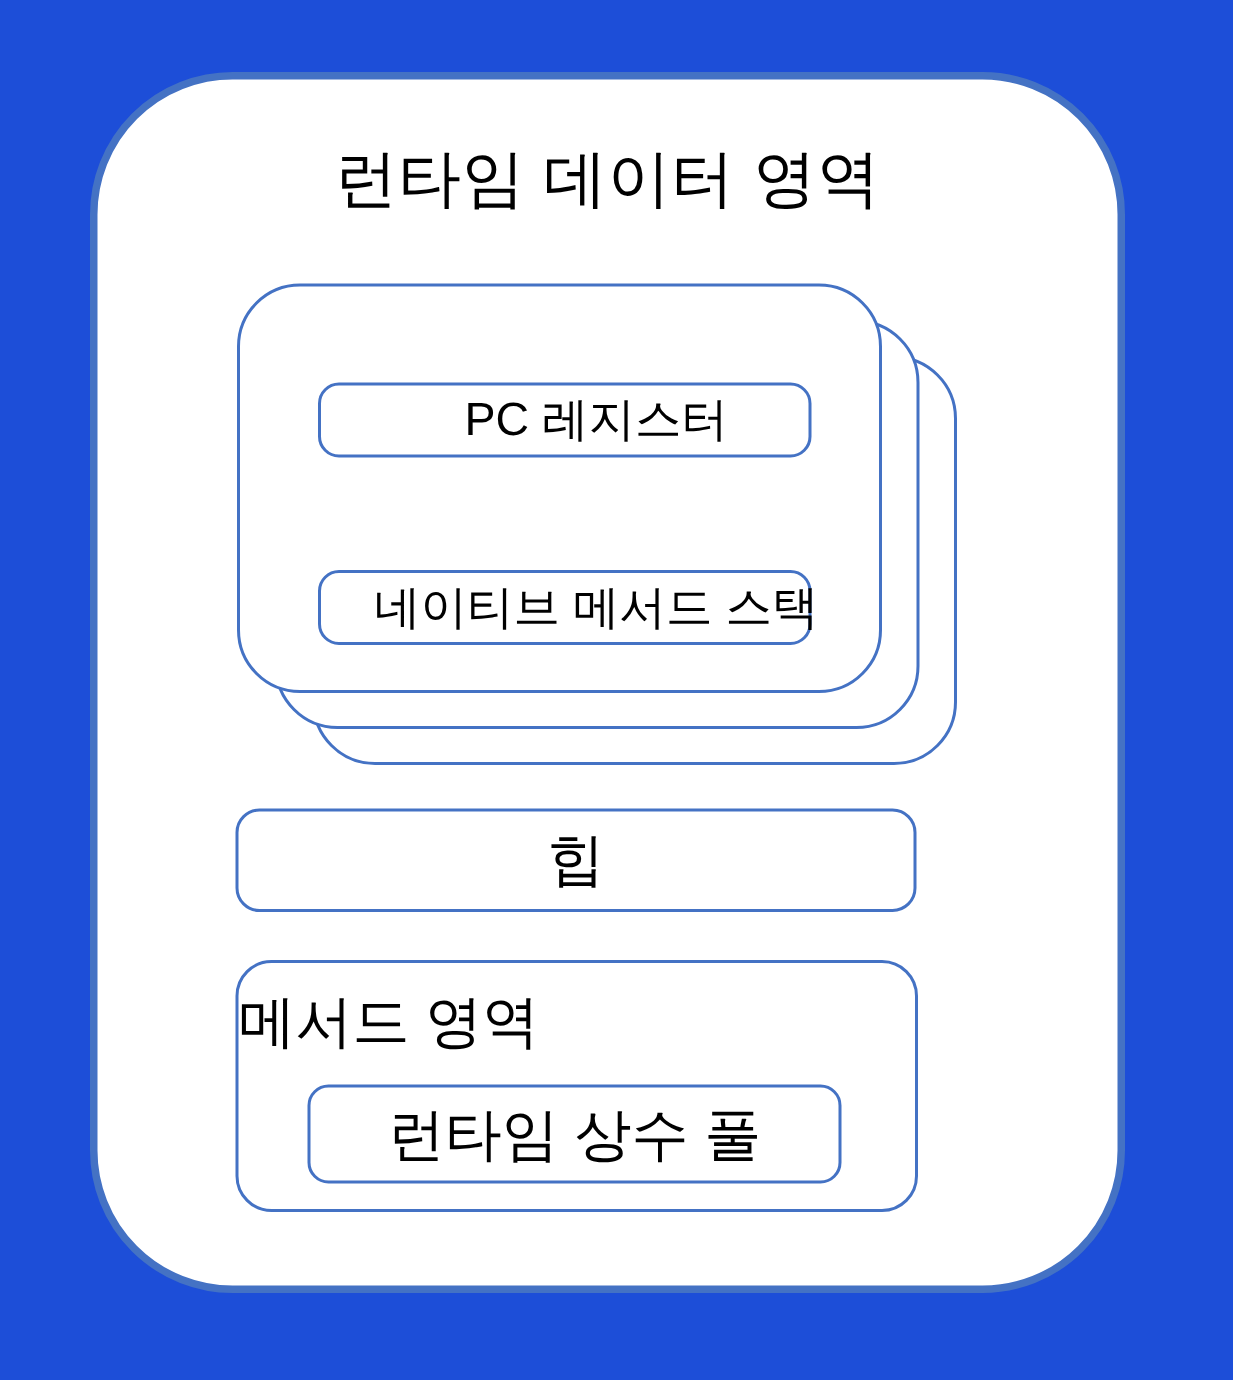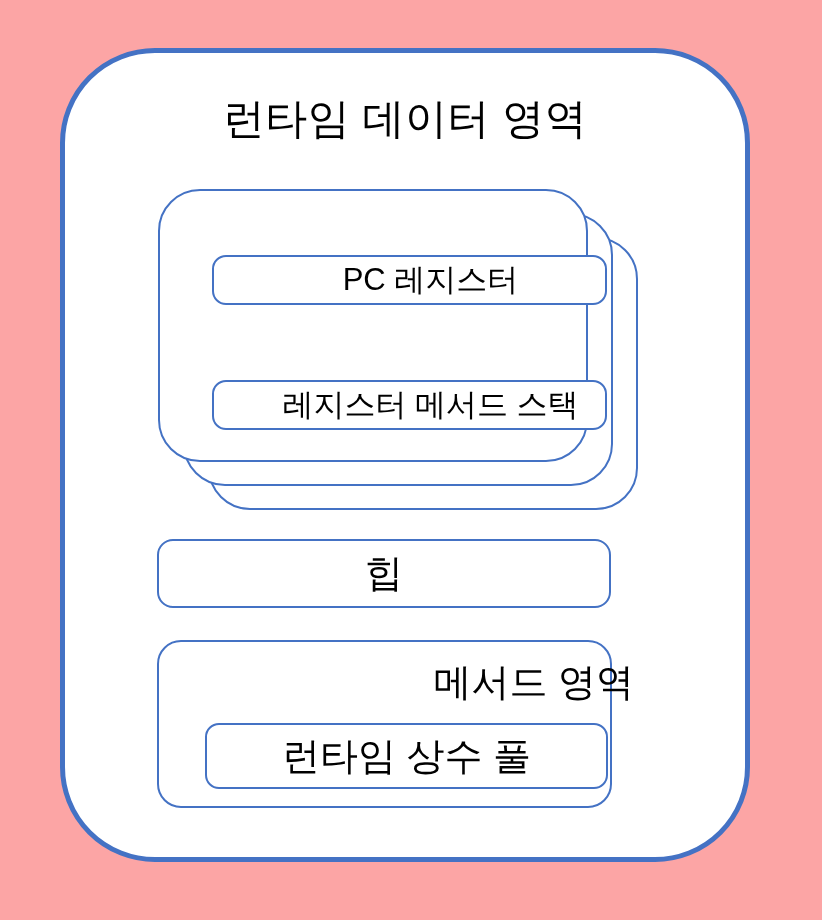--- a/index.html
+++ b/index.html
@@ -5,21 +5,21 @@
   html, body {
     margin: 0;
     padding: 0;
     background: #ffffff;
     font-family: "Liberation Sans", sans-serif;
   }
   .canvas {
     position: relative;
     width: 822px;
     height: 920px;
-    background: #fca5a5;
+    background: #1d4ed8;
     overflow: hidden;
   }
   .outer-box {
     position: absolute;
     left: 60px;
     top: 48px;
     width: 690px;
     height: 814px;
     box-sizing: border-box;
     border: 5px solid #4472C4;
@@ -63,21 +63,21 @@
     top: 12px;
     transform: translateX(-50%);
     font-size: 33px;
     line-height: 42px;
     color: #000000;
     white-space: nowrap;
   }
   .stack-item {
     position: absolute;
     left: 52px;
-    width: 395px;
+    width: 329px;
     height: 50px;
     box-sizing: border-box;
     border: 2px solid #4472C4;
     border-radius: 14px;
     background: #ffffff;
     display: flex;
     align-items: center;
     justify-content: center;
     font-size: 31px;
     color: #000000;
@@ -112,32 +112,31 @@
     box-sizing: border-box;
     border: 2px solid #4472C4;
     border-radius: 24px;
     background: #ffffff;
   }
   .method-area-label {
     position: absolute;
     left: 0;
     top: 16px;
     width: 100%;
-    text-align: right;
+    text-align: left;
     font-size: 38px;
     line-height: 48px;
     color: #000000;
     white-space: nowrap;
-    padding-left: 24px;
   }
   .constant-pool-box {
     position: absolute;
     left: 46px;
     top: 81px;
-    width: 403px;
+    width: 356px;
     height: 66px;
     box-sizing: border-box;
     border: 2px solid #4472C4;
     border-radius: 14px;
     background: #ffffff;
     display: flex;
     align-items: center;
     justify-content: center;
     font-size: 38px;
     color: #000000;
@@ -156,21 +155,21 @@
     <div class="thread-stack">
 
       <div class="thread-card back-2"></div>
       <div class="thread-card back-1"></div>
 
       <div class="thread-card front">
 
         <div class="stack-item pos-0">PC 레지스터</div>
 
 
-        <div class="stack-item pos-2">레지스터 메서드 스택</div>
+        <div class="stack-item pos-2">네이티브 메서드 스택</div>
       </div>
     </div>
 
     <div class="heap-box">힙</div>
 
     <div class="method-area-box">
       <div class="method-area-label">메서드 영역</div>
 
       <div class="constant-pool-box">런타임 상수 풀</div>
     </div>

